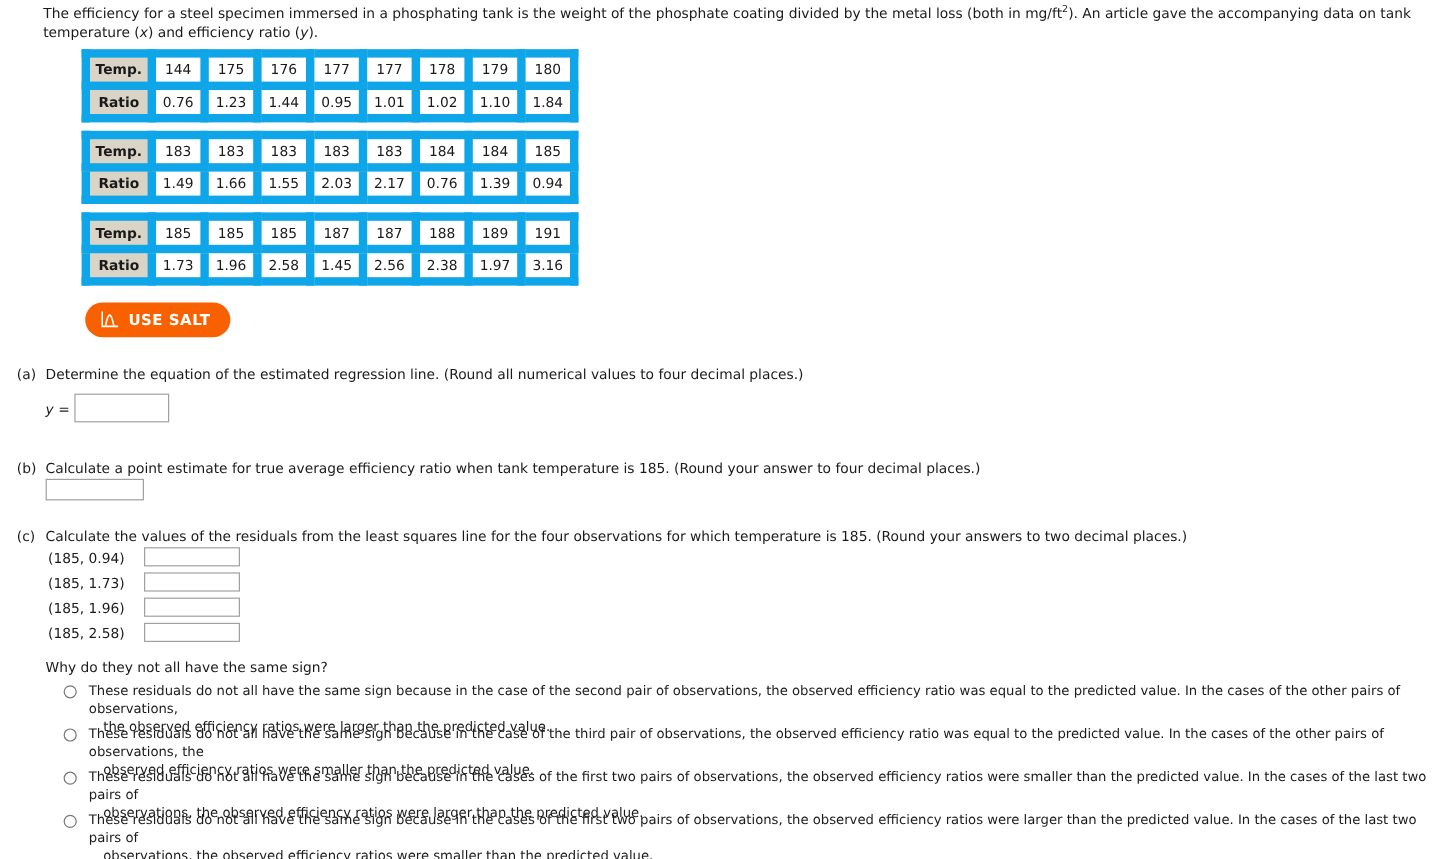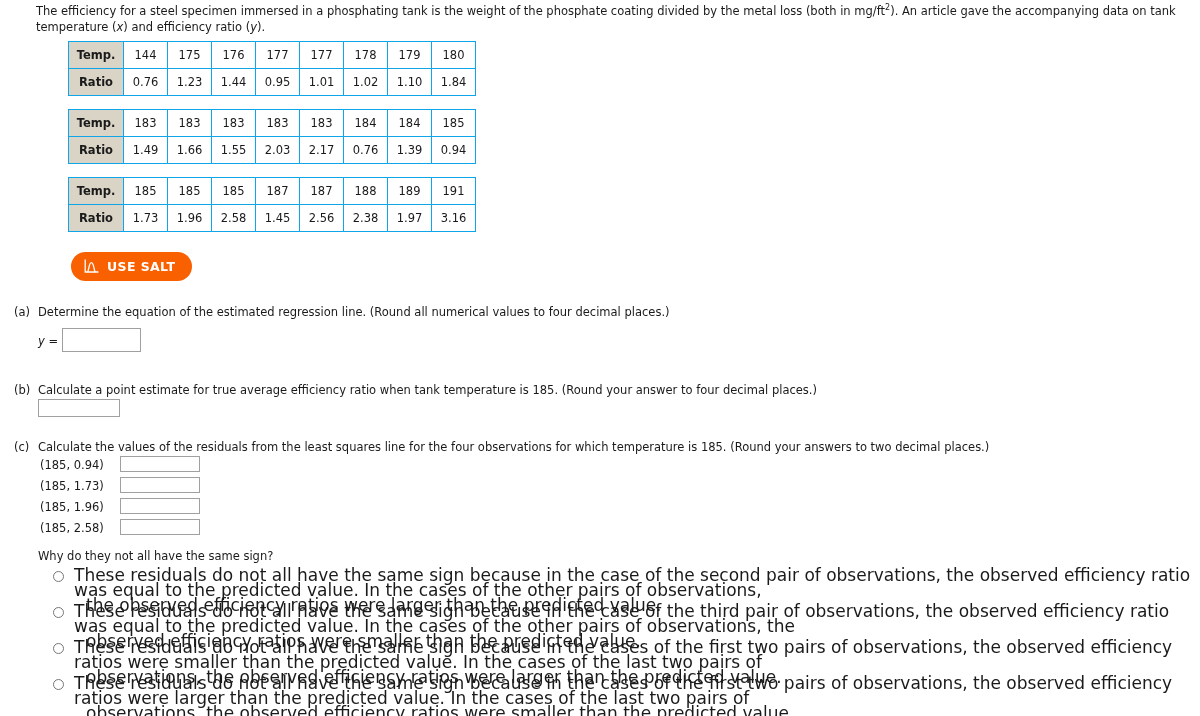--- a/index.html
+++ b/index.html
@@ -37,21 +37,21 @@
   .tbl-wrap.t1 { top: 41px; }
   .tbl-wrap.t2 { top: 109px; }
   .tbl-wrap.t3 { top: 177px; }
 
   table.data {
     border-collapse: collapse;
     border: 1px solid #8d8d8d;
     background: #ffffff;
   }
   table.data td {
-    border: 1px solid #0ea5e9;
+    border: 7px solid #0ea5e9;
     height: 27px;
     text-align: center;
     vertical-align: middle;
     font-size: 11.5px;
     color: #1a1a1a;
     padding: 0 4px;
     min-width: 40px;
   }
   table.data td.hd {
     background: #d9d4c6;
@@ -146,21 +146,21 @@
     margin-top: 3px;
     border: 1px solid #767676;
     border-radius: 50%;
     background: #ffffff;
     cursor: pointer;
     appearance: none;
     -webkit-appearance: none;
     outline: none;
   }
   .opt-text {
-    font-size: 17px;
+    font-size: 11px;
     line-height: 15px;
     color: #1a1a1a;
     text-indent: 0;
     padding-left: 0;
   }
   .opt-text .l2 { display: block; padding-left: 12px; }
 
   .whytext {
     position: absolute;
     left: 38px;

